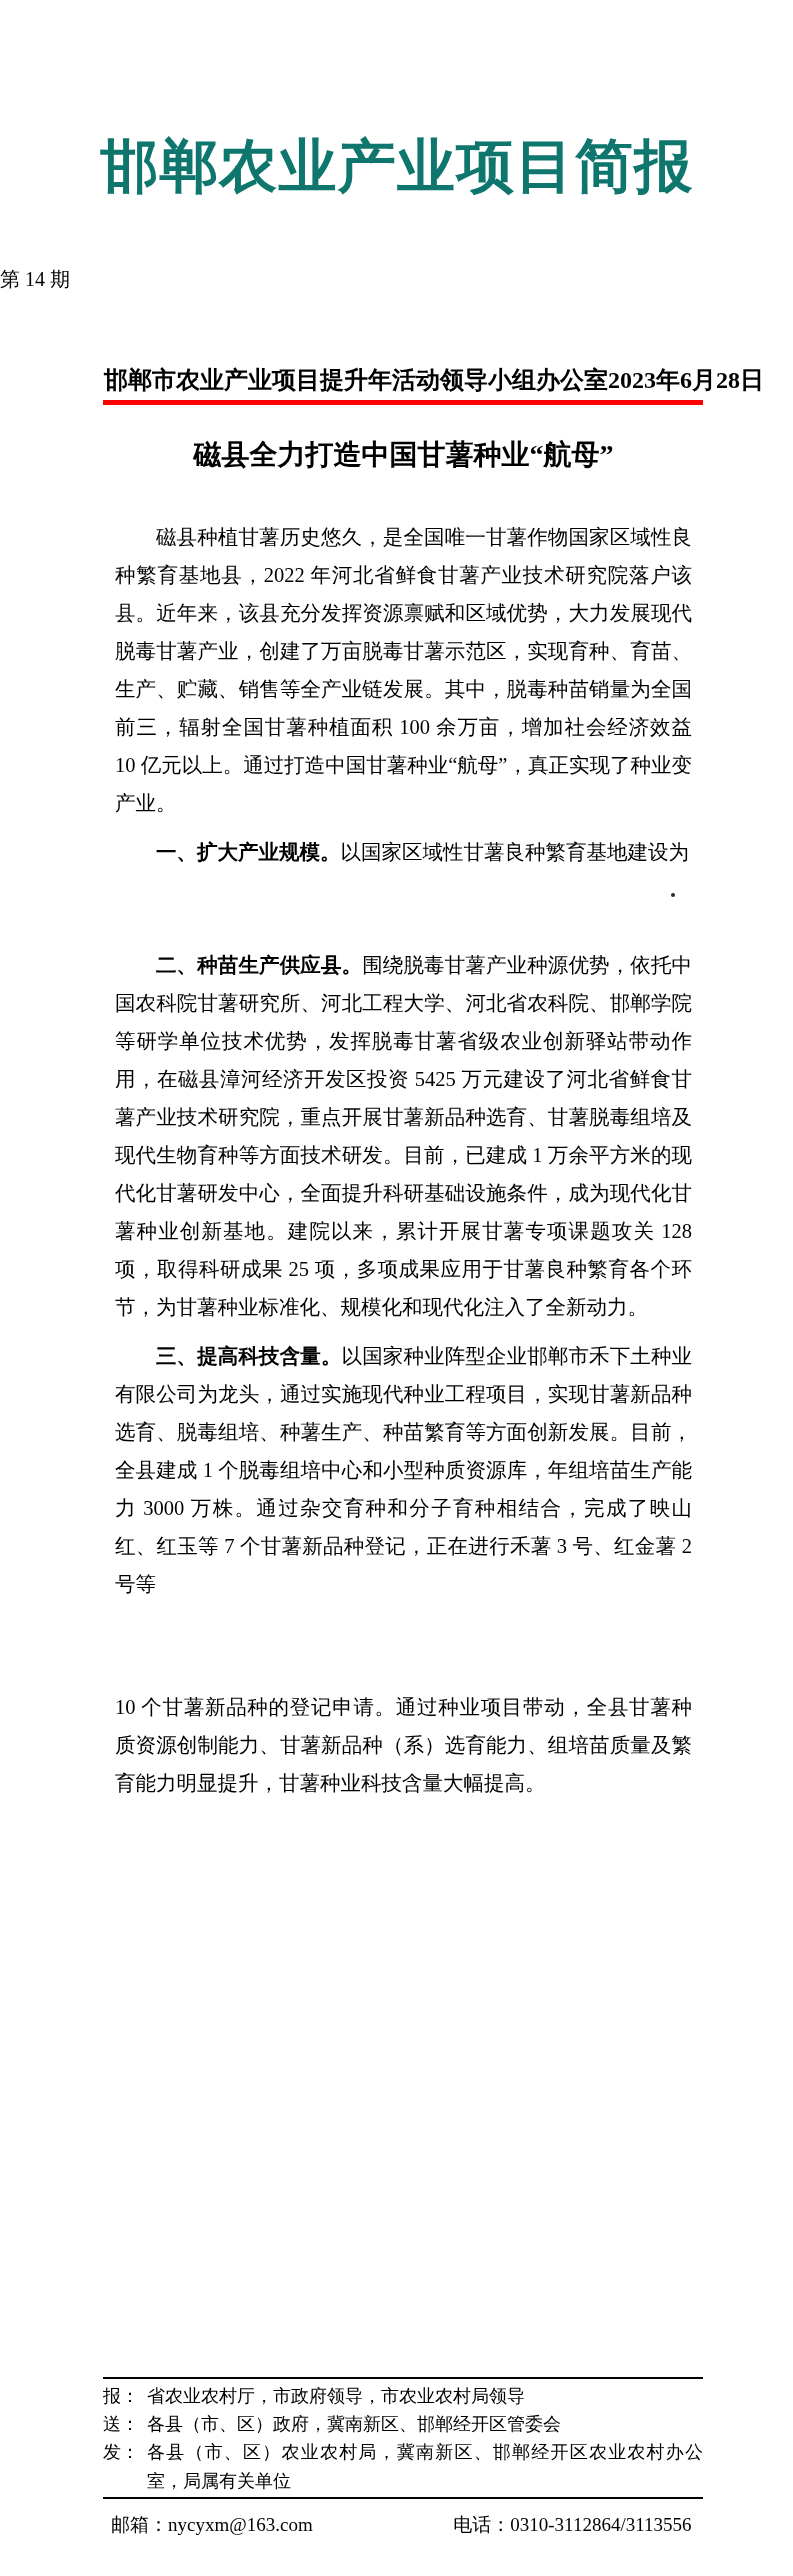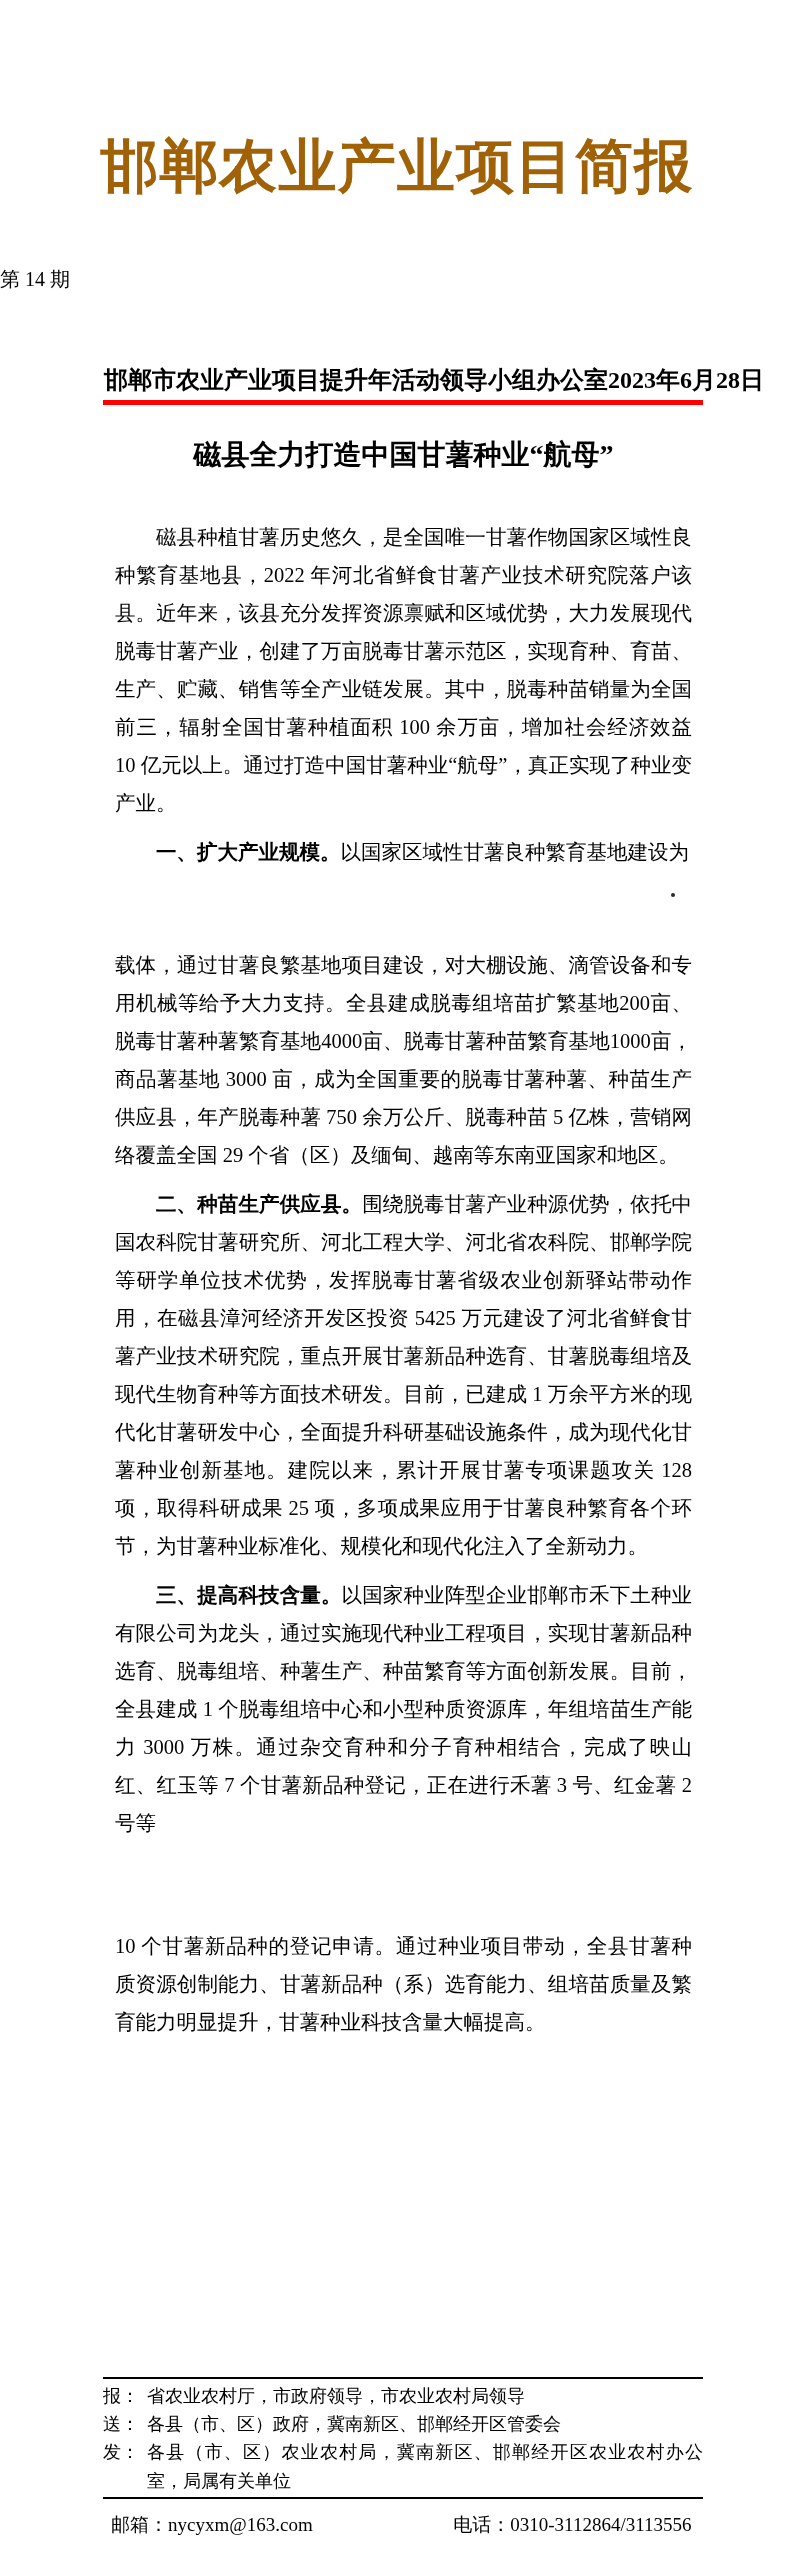--- a/index.html
+++ b/index.html
@@ -10,21 +10,21 @@
     background:#ffffff;
     color:#000;
     font-family:"Liberation Serif","DejaVu Serif",serif;
     overflow:hidden;
   }
   
   .masthead-title{
     position:absolute;top:130px;left:0;width:794px;
     text-align:center;
     font-size:58px;font-weight:bold;line-height:74px;
-    color:#a16207;letter-spacing:1.3px;white-space:nowrap;
+    color:#0f766e;letter-spacing:1.3px;white-space:nowrap;
   }
   .issue-number{
     position:absolute;top:265px;left:0;width:794px;
     text-align:left;font-size:20px;line-height:29px;
   }
   .pub-row{
     position:absolute;top:365px;left:104px;width:599px;
     display:flex;justify-content:space-between;align-items:center;
     font-size:24px;font-weight:bold;line-height:30px;white-space:nowrap;
   }
@@ -86,21 +86,20 @@
 
   <div class="article-title">磁县全力打造中国甘薯种业“航母”</div>
 
   <div class="article-body">
     <p class="para-indent"><span>磁县种植甘薯历史悠久，是全国唯一甘薯作物国家区域性良种繁育基地县，2022 年河北省鲜食甘薯产业技术研究院落户该县。近年来，该县充分发挥资源禀赋和区域优势，大力发展现代脱毒甘薯产业，创建了万亩脱毒甘薯示范区，实现育种、育苗、生产、贮藏、销售等全产业链发展。其中，脱毒种苗销量为全国前三，辐射全国甘薯种植面积 100 余万亩，增加社会经济效益 10 亿元以上。通过打造中国甘薯种业“航母”，真正实现了种业变产业。</span></p>
 
     <p class="para-indent"><b class="section-lead">一、扩大产业规模。</b><span>以国家区域性甘薯良种繁育基地建设为</span></p>
 
     <div class="page-gap-1"></div>
 
-    <p><span>载体，通过甘薯良繁基地项目建设，对大棚设施、滴管设备和专用机械等给予大力支持。全县建成脱毒组培苗扩繁基地200亩、脱毒甘薯种薯繁育基地4000亩、脱毒甘薯种苗繁育基地1000亩，商品薯基地 3000 亩，成为全国重要的脱毒甘薯种薯、种苗生产供应县，年产脱毒种薯 750 余万公斤、脱毒种苗 5 亿株，营销网络覆盖全国 29 个省（区）及缅甸、越南等东南亚国家和地区。</span></p>
 
     <p class="para-indent"><b class="section-lead">二、种苗生产供应县。</b><span>围绕脱毒甘薯产业种源优势，依托中国农科院甘薯研究所、河北工程大学、河北省农科院、邯郸学院等研学单位技术优势，发挥脱毒甘薯省级农业创新驿站带动作用，在磁县漳河经济开发区投资 5425 万元建设了河北省鲜食甘薯产业技术研究院，重点开展甘薯新品种选育、甘薯脱毒组培及现代生物育种等方面技术研发。目前，已建成 1 万余平方米的现代化甘薯研发中心，全面提升科研基础设施条件，成为现代化甘薯种业创新基地。建院以来，累计开展甘薯专项课题攻关 128 项，取得科研成果 25 项，多项成果应用于甘薯良种繁育各个环节，为甘薯种业标准化、规模化和现代化注入了全新动力。</span></p>
 
     <p class="para-indent"><b class="section-lead">三、提高科技含量。</b><span>以国家种业阵型企业邯郸市禾下土种业有限公司为龙头，通过实施现代种业工程项目，实现甘薯新品种选育、脱毒组培、种薯生产、种苗繁育等方面创新发展。目前，全县建成 1 个脱毒组培中心和小型种质资源库，年组培苗生产能力 3000 万株。通过杂交育种和分子育种相结合，完成了映山红、红玉等 7 个甘薯新品种登记，正在进行禾薯 3 号、红金薯 2 号等</span></p>
 
     <div class="page-gap-2"></div>
 
     <p><span>10 个甘薯新品种的登记申请。通过种业项目带动，全县甘薯种质资源创制能力、甘薯新品种（系）选育能力、组培苗质量及繁育能力明显提升，甘薯种业科技含量大幅提高。</span></p>
 
   </div>

